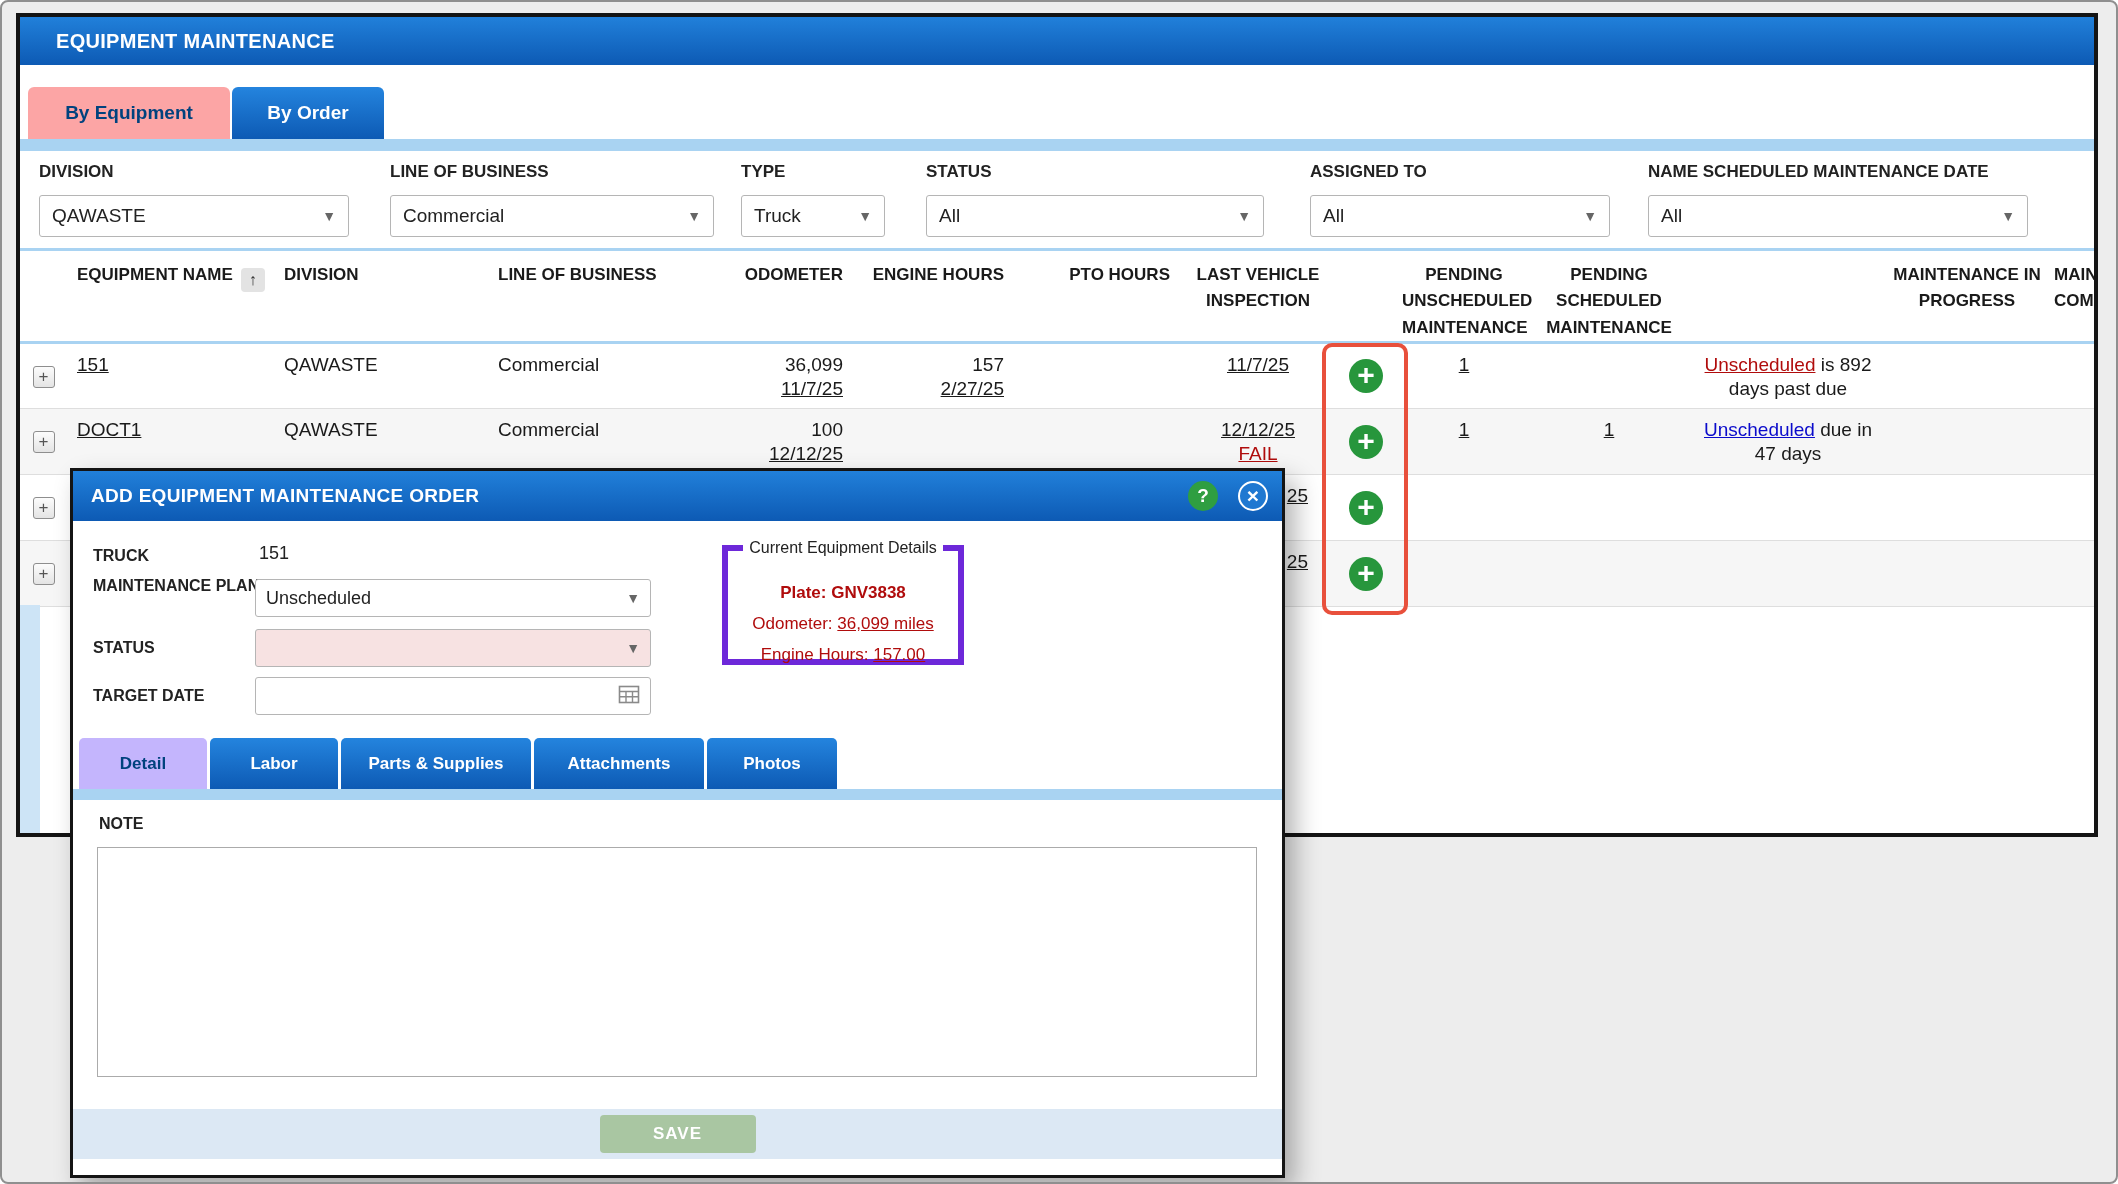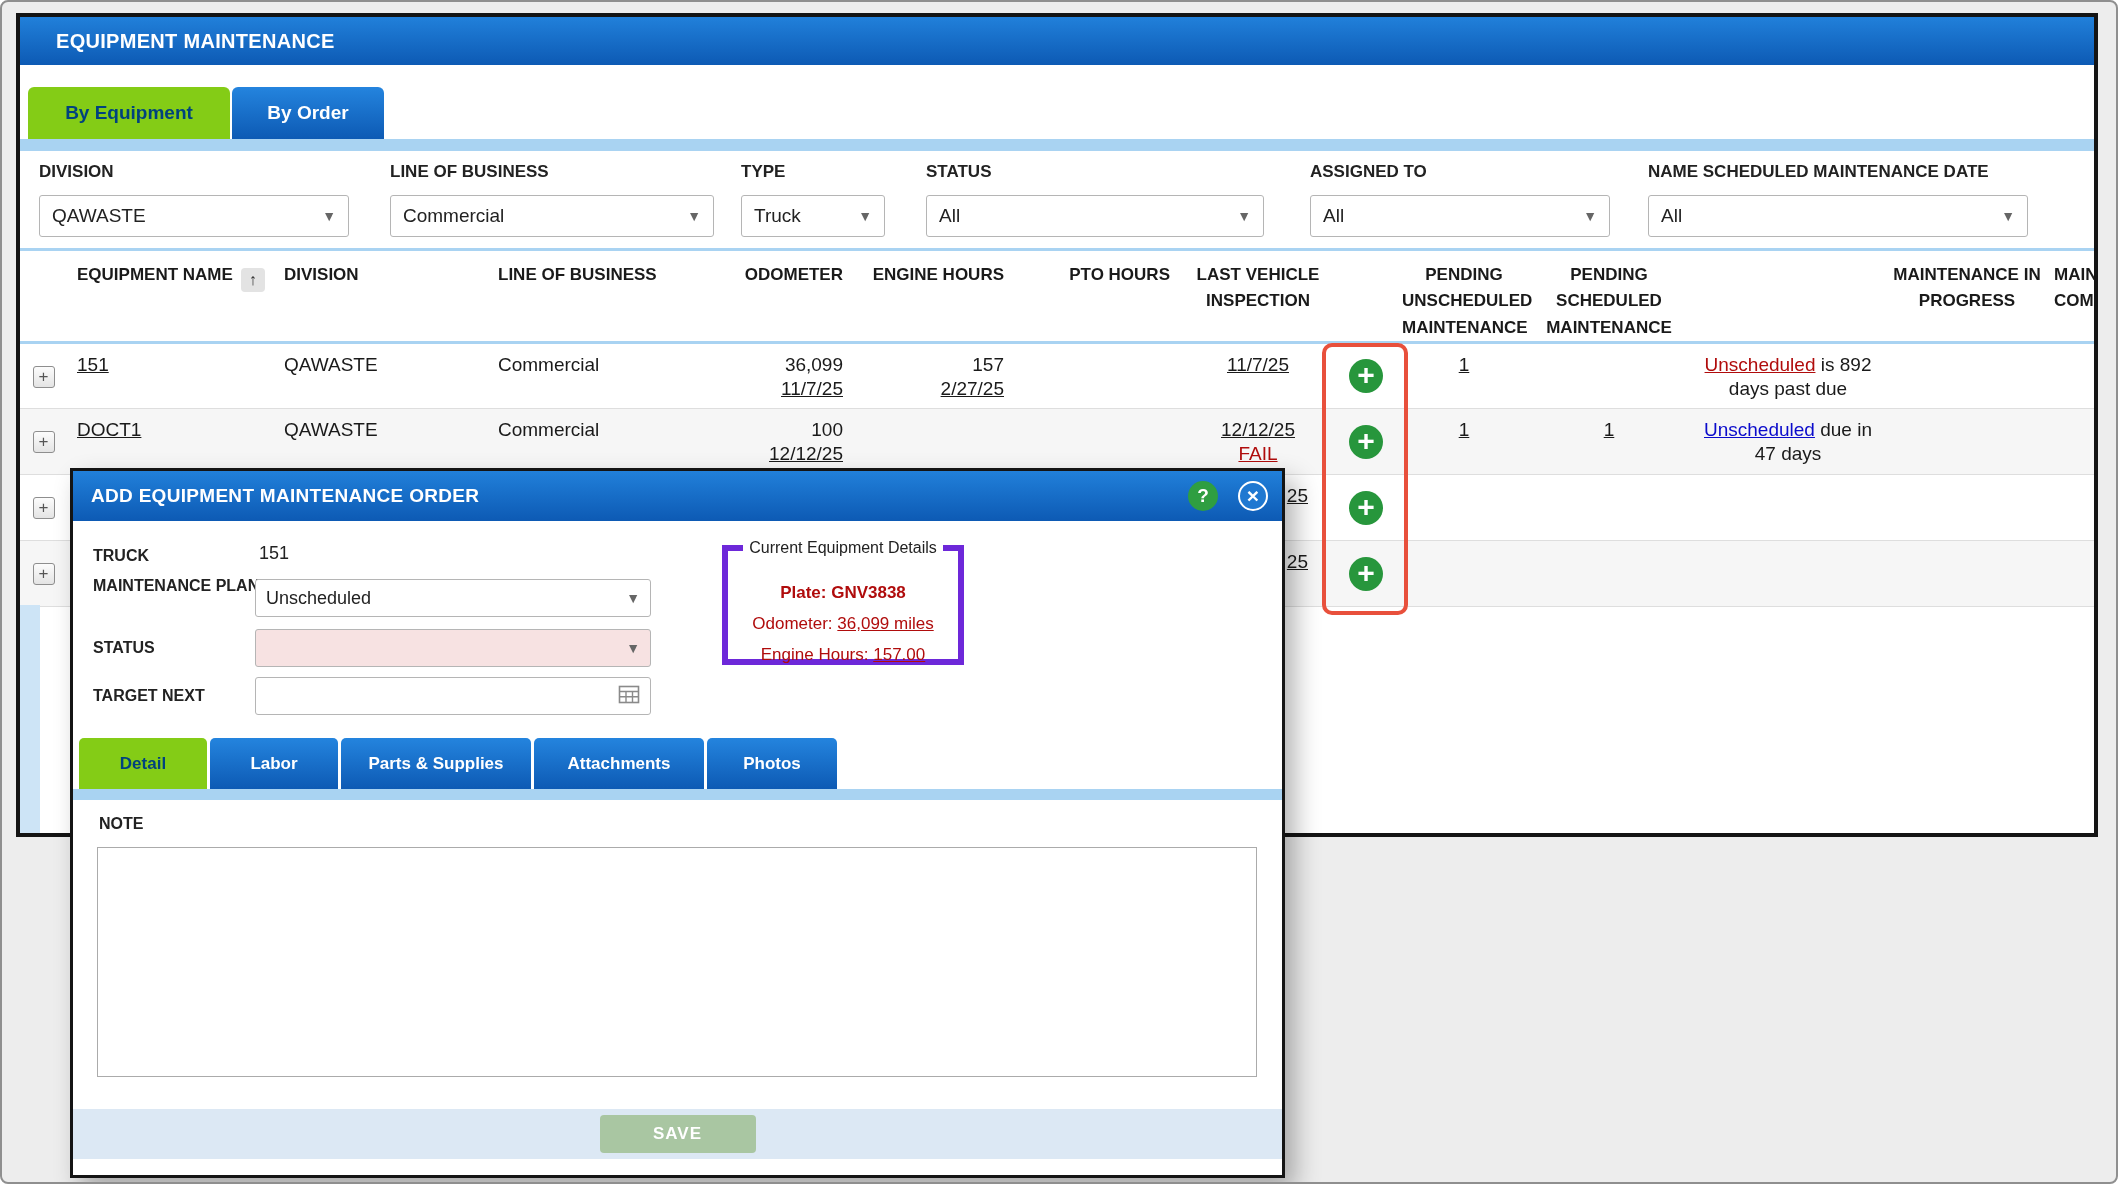--- a/index.html
+++ b/index.html
@@ -13,21 +13,21 @@
   .window { position: absolute; left: 14px; top: 11px; width: 2082px; height: 824px;
             background: #fff; border: 4px solid #141414; overflow: hidden; }
 
   .titlebar { position: absolute; left: 0; top: 0; width: 100%; height: 48px;
               background: linear-gradient(180deg,#2180da,#0d5ab4); color: #fff;
               font-size: 20px; font-weight: bold; line-height: 48px; padding-left: 36px;
               letter-spacing: .3px; }
 
   .main-tab { position: absolute; top: 70px; height: 52px; text-align: center; line-height: 52px;
               font-size: 19px; font-weight: bold; border-radius: 6px 6px 0 0; cursor: pointer; }
-  .main-tab.active   { background: #84cc16; color: #00427e; }
+  .main-tab.active   { background: #fca5a5; color: #00427e; }
   .main-tab.inactive { background: linear-gradient(180deg,#2484de,#0d5ab4); color: #fff; }
   .tabstrip { position: absolute; left: 0; top: 122px; width: 100%; height: 12px; background: #a9d3f2; }
 
   
   .filter { position: absolute; top: 145px; }
   .flabel { font-size: 17px; font-weight: bold; color: #222; margin-bottom: 13px; white-space: nowrap; }
   .select { height: 42px; background: #fff; border: 1px solid #b5b5b5; border-radius: 3px;
             display: flex; align-items: center; justify-content: space-between;
             padding: 0 12px; font-size: 19px; color: #222; cursor: pointer; }
   .sel-value { white-space: nowrap; overflow: hidden; }
@@ -92,21 +92,21 @@
 
   .details { position: absolute; left: 649px; top: 68px; width: 242px; height: 126px;
              border: 6px solid #6d28d9; text-align: center; padding-top: 26px; }
   .details legend { font-size: 16px; color: #222; padding: 0 6px; margin: 0 auto; }
   .d-line { margin-bottom: 11px; font-size: 17px; color: #b00c0c; white-space: nowrap; }
   .d-bold { font-weight: bold; }
   .d-link { text-decoration: underline; cursor: pointer; }
 
   .m-tab { position: absolute; top: 267px; height: 51px; line-height: 51px; text-align: center;
            font-size: 17px; font-weight: bold; border-radius: 5px 5px 0 0; cursor: pointer; }
-  .m-tab.active   { background: #84cc16; color: #00427e; text-align: center; }
+  .m-tab.active   { background: #c4b5fd; color: #00427e; text-align: center; }
   .m-tab.inactive { background: linear-gradient(180deg,#2484de,#0d5ab4); color: #fff; }
   .m-tabstrip { position: absolute; left: 0; top: 318px; width: 100%; height: 11px; background: #a9d3f2; }
 
   .note-label { position: absolute; left: 26px; top: 344px; font-size: 16px; font-weight: bold; color: #222; }
   .note-area { position: absolute; left: 24px; top: 376px; width: 1160px; height: 230px;
                border: 1px solid #ababab; resize: none; font-size: 18px; font-family: inherit; padding: 8px; }
   .m-footer { position: absolute; left: 0; top: 638px; width: 100%; height: 50px; background: #dce8f4; }
   .save-btn { position: absolute; left: 50%; transform: translateX(-50%); top: 644px; width: 156px;
               height: 38px; background: #a9c6a2; color: #fff; font-weight: bold; font-size: 17px;
               border: none; border-radius: 4px; letter-spacing: 1px; cursor: default; }
@@ -325,21 +325,21 @@
       <span class="sel-value">Unscheduled</span>
       <span class="arrow">▼</span>
     </div>
 
     <div class="m-label" style="top:168px;">STATUS</div>
     <div class="m-field pink" style="top:158px;">
       <span class="sel-value"></span>
       <span class="arrow">▼</span>
     </div>
 
-    <div class="m-label" style="top:216px;">TARGET NEXT</div>
+    <div class="m-label" style="top:216px;">TARGET DATE</div>
     <div class="m-field" style="top:206px;">
       <span class="sel-value"></span>
       <span>
         <svg width="22" height="20" viewBox="0 0 22 20">
           <rect x="1.5" y="2.5" width="19" height="16" fill="#ffffff" stroke="#8a8a8a" stroke-width="1.6"></rect>
           <path d="M1.5 7.5 H20.5 M8 7.5 V18 M14.5 7.5 V18 M1.5 12.8 H20.5" stroke="#8a8a8a" stroke-width="1.4" fill="none"></path>
         </svg>
       </span>
     </div>
 

